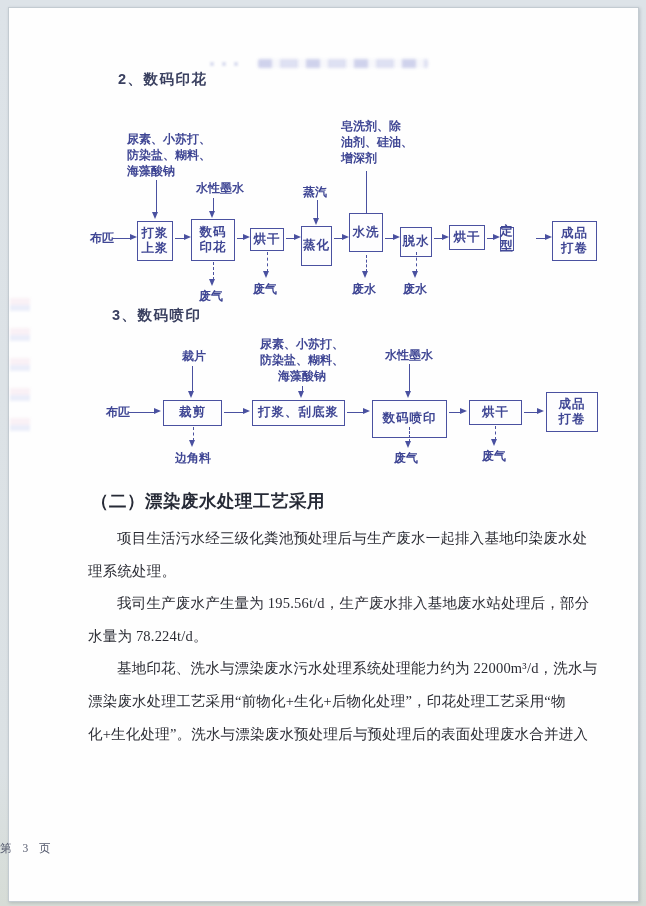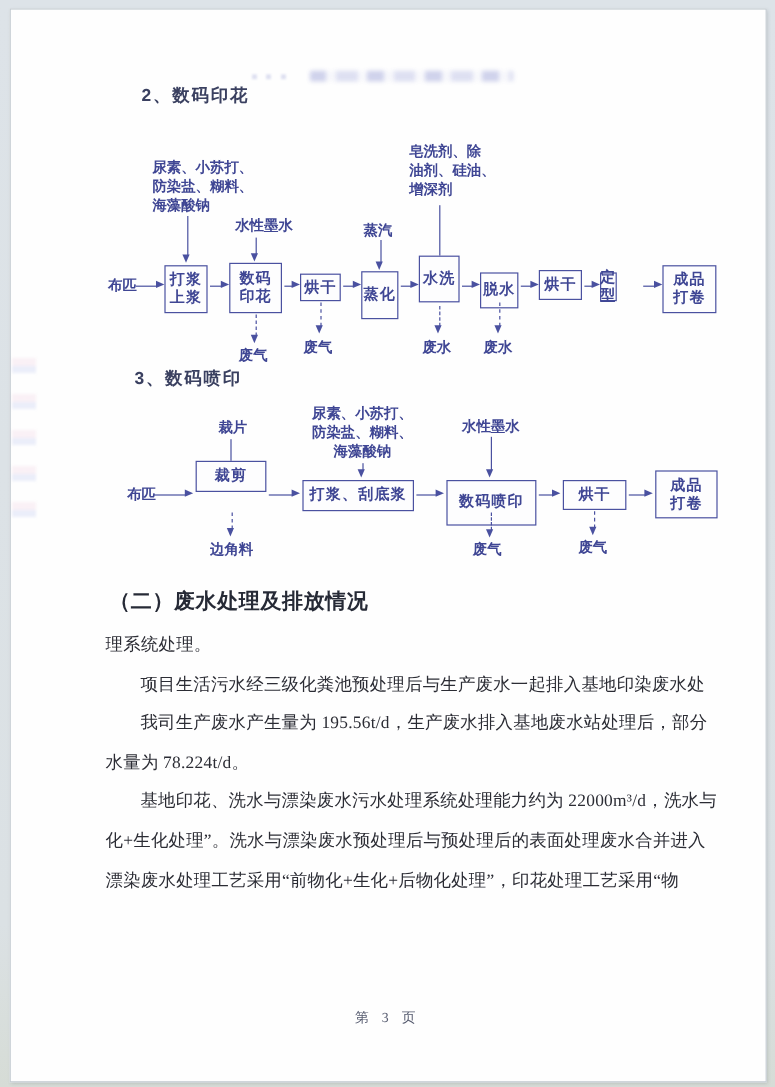--- a/index.html
+++ b/index.html
@@ -66,21 +66,21 @@
     font-size:17.5px; font-weight:bold; color:#262a36; letter-spacing:0.5px; white-space:nowrap;
   }
   .bodytext{
     position:absolute; left:88px; top:522px; width:514px;
     font-family:"Liberation Serif",serif; font-size:14.5px; color:#2b2c34;
     letter-spacing:0.2px;
   }
   .bline{height:32.6px; line-height:32.6px; white-space:nowrap; overflow:visible;}
   .bline.indent{text-indent:29px;}
   .footer{
-    position:absolute; left:0; top:841px; width:646px; text-align:center;
+    position:absolute; left:0; top:841px; width:646px; 
     font-family:"Liberation Serif",serif; font-size:11.5px; color:#555a6e;
     letter-spacing:4px;
   }
 </style>
 </head>
 <body>
 
 <div class="scan">
   <div class="page"></div>
   <div class="smudge-top"></div>
@@ -145,47 +145,47 @@
 防染盐、糊料、
 海藻酸钠</div>
   <div class="flabel" style="left:385px;top:347px">水性墨水</div>
 
   <div class="varrow" style="left:192px;top:366px;height:26px"></div>
   <div class="varrow" style="left:302px;top:386px;height:6px"></div>
   <div class="varrow" style="left:409px;top:364px;height:28px"></div>
 
   <div class="flabel" style="left:106px;top:404px">布匹</div>
 
-  <div class="fnode" style="left:163px;top:384px;width:59px;height:26px">裁剪</div>
+  <div class="fnode" style="left:163px;top:400px;width:59px;height:26px">裁剪</div>
   <div class="fnode" style="left:252px;top:400px;width:93px;height:26px">打浆、刮底浆</div>
   <div class="fnode" style="left:372px;top:400px;width:75px;height:38px">数码喷印</div>
   <div class="fnode" style="left:469px;top:400px;width:53px;height:25px">烘干</div>
   <div class="fnode" style="left:546px;top:392px;width:52px;height:40px">成品
 打卷</div>
 
   <div class="harrow" style="left:128px;top:412px;width:27px"></div>
   <div class="harrow" style="left:224px;top:412px;width:20px"></div>
   <div class="harrow" style="left:347px;top:412px;width:17px"></div>
   <div class="harrow" style="left:449px;top:412px;width:12px"></div>
   <div class="harrow" style="left:524px;top:412px;width:14px"></div>
 
   <div class="vdash" style="left:193px;top:427px;height:14px"></div>
   <div class="vdash" style="left:409px;top:427px;height:15px"></div>
   <div class="vdash" style="left:495px;top:426px;height:14px"></div>
 
   <div class="flabel" style="left:175px;top:450px">边角料</div>
   <div class="flabel" style="left:394px;top:450px">废气</div>
   <div class="flabel" style="left:482px;top:448px">废气</div>
 
-  <div class="doc-heading">（二）废水处理及排放情况</div>
+  <div class="doc-heading">（二）漂染废水处理工艺采用</div>
 
   <div class="bodytext">
+    <div class="bline indent">项目生活污水经三级化粪池预处理后与生产废水一起排入基地印染废水处</div>
     <div class="bline">理系统处理。</div>
-    <div class="bline indent">项目生活污水经三级化粪池预处理后与生产废水一起排入基地印染废水处</div>
     <div class="bline indent">我司生产废水产生量为 195.56t/d，生产废水排入基地废水站处理后，部分</div>
     <div class="bline">水量为 78.224t/d。</div>
     <div class="bline indent">基地印花、洗水与漂染废水污水处理系统处理能力约为 22000m³/d，洗水与</div>
+    <div class="bline">漂染废水处理工艺采用“前物化+生化+后物化处理”，印花处理工艺采用“物</div>
     <div class="bline">化+生化处理”。洗水与漂染废水预处理后与预处理后的表面处理废水合并进入</div>
-    <div class="bline">漂染废水处理工艺采用“前物化+生化+后物化处理”，印花处理工艺采用“物</div>
   </div>
 
   <div class="footer">第 3 页</div>
 </div>
 
 </body></html>

